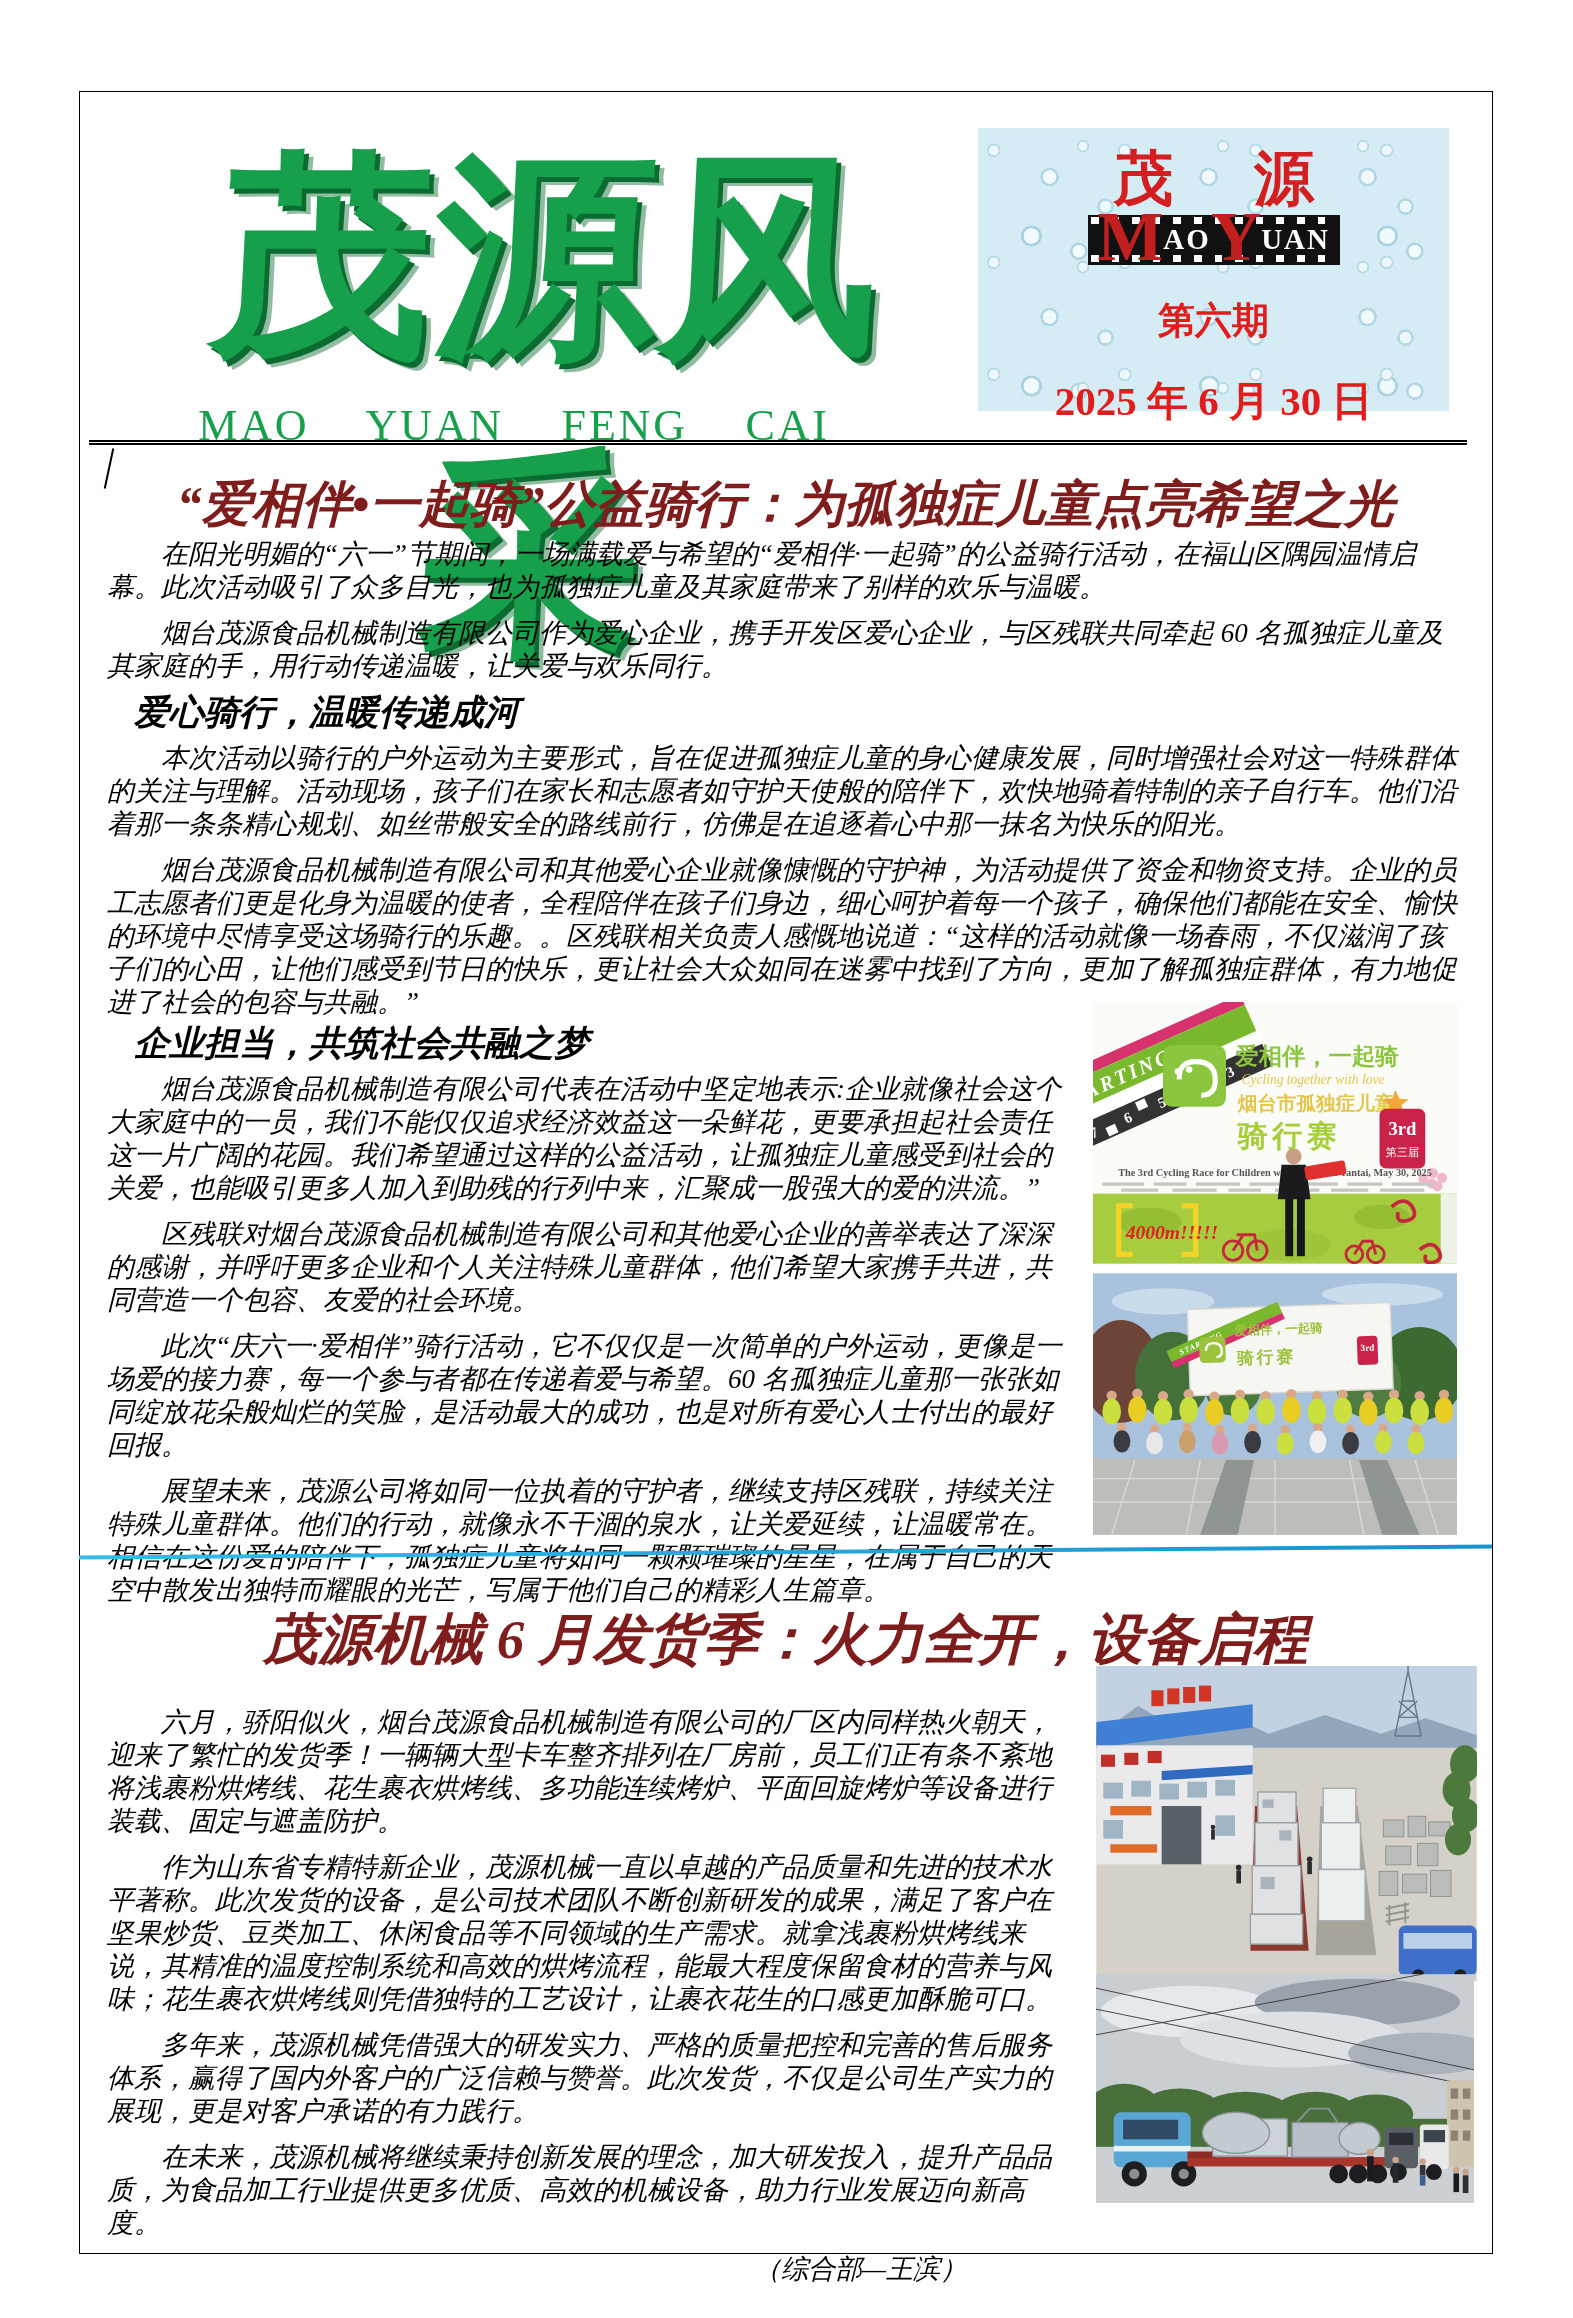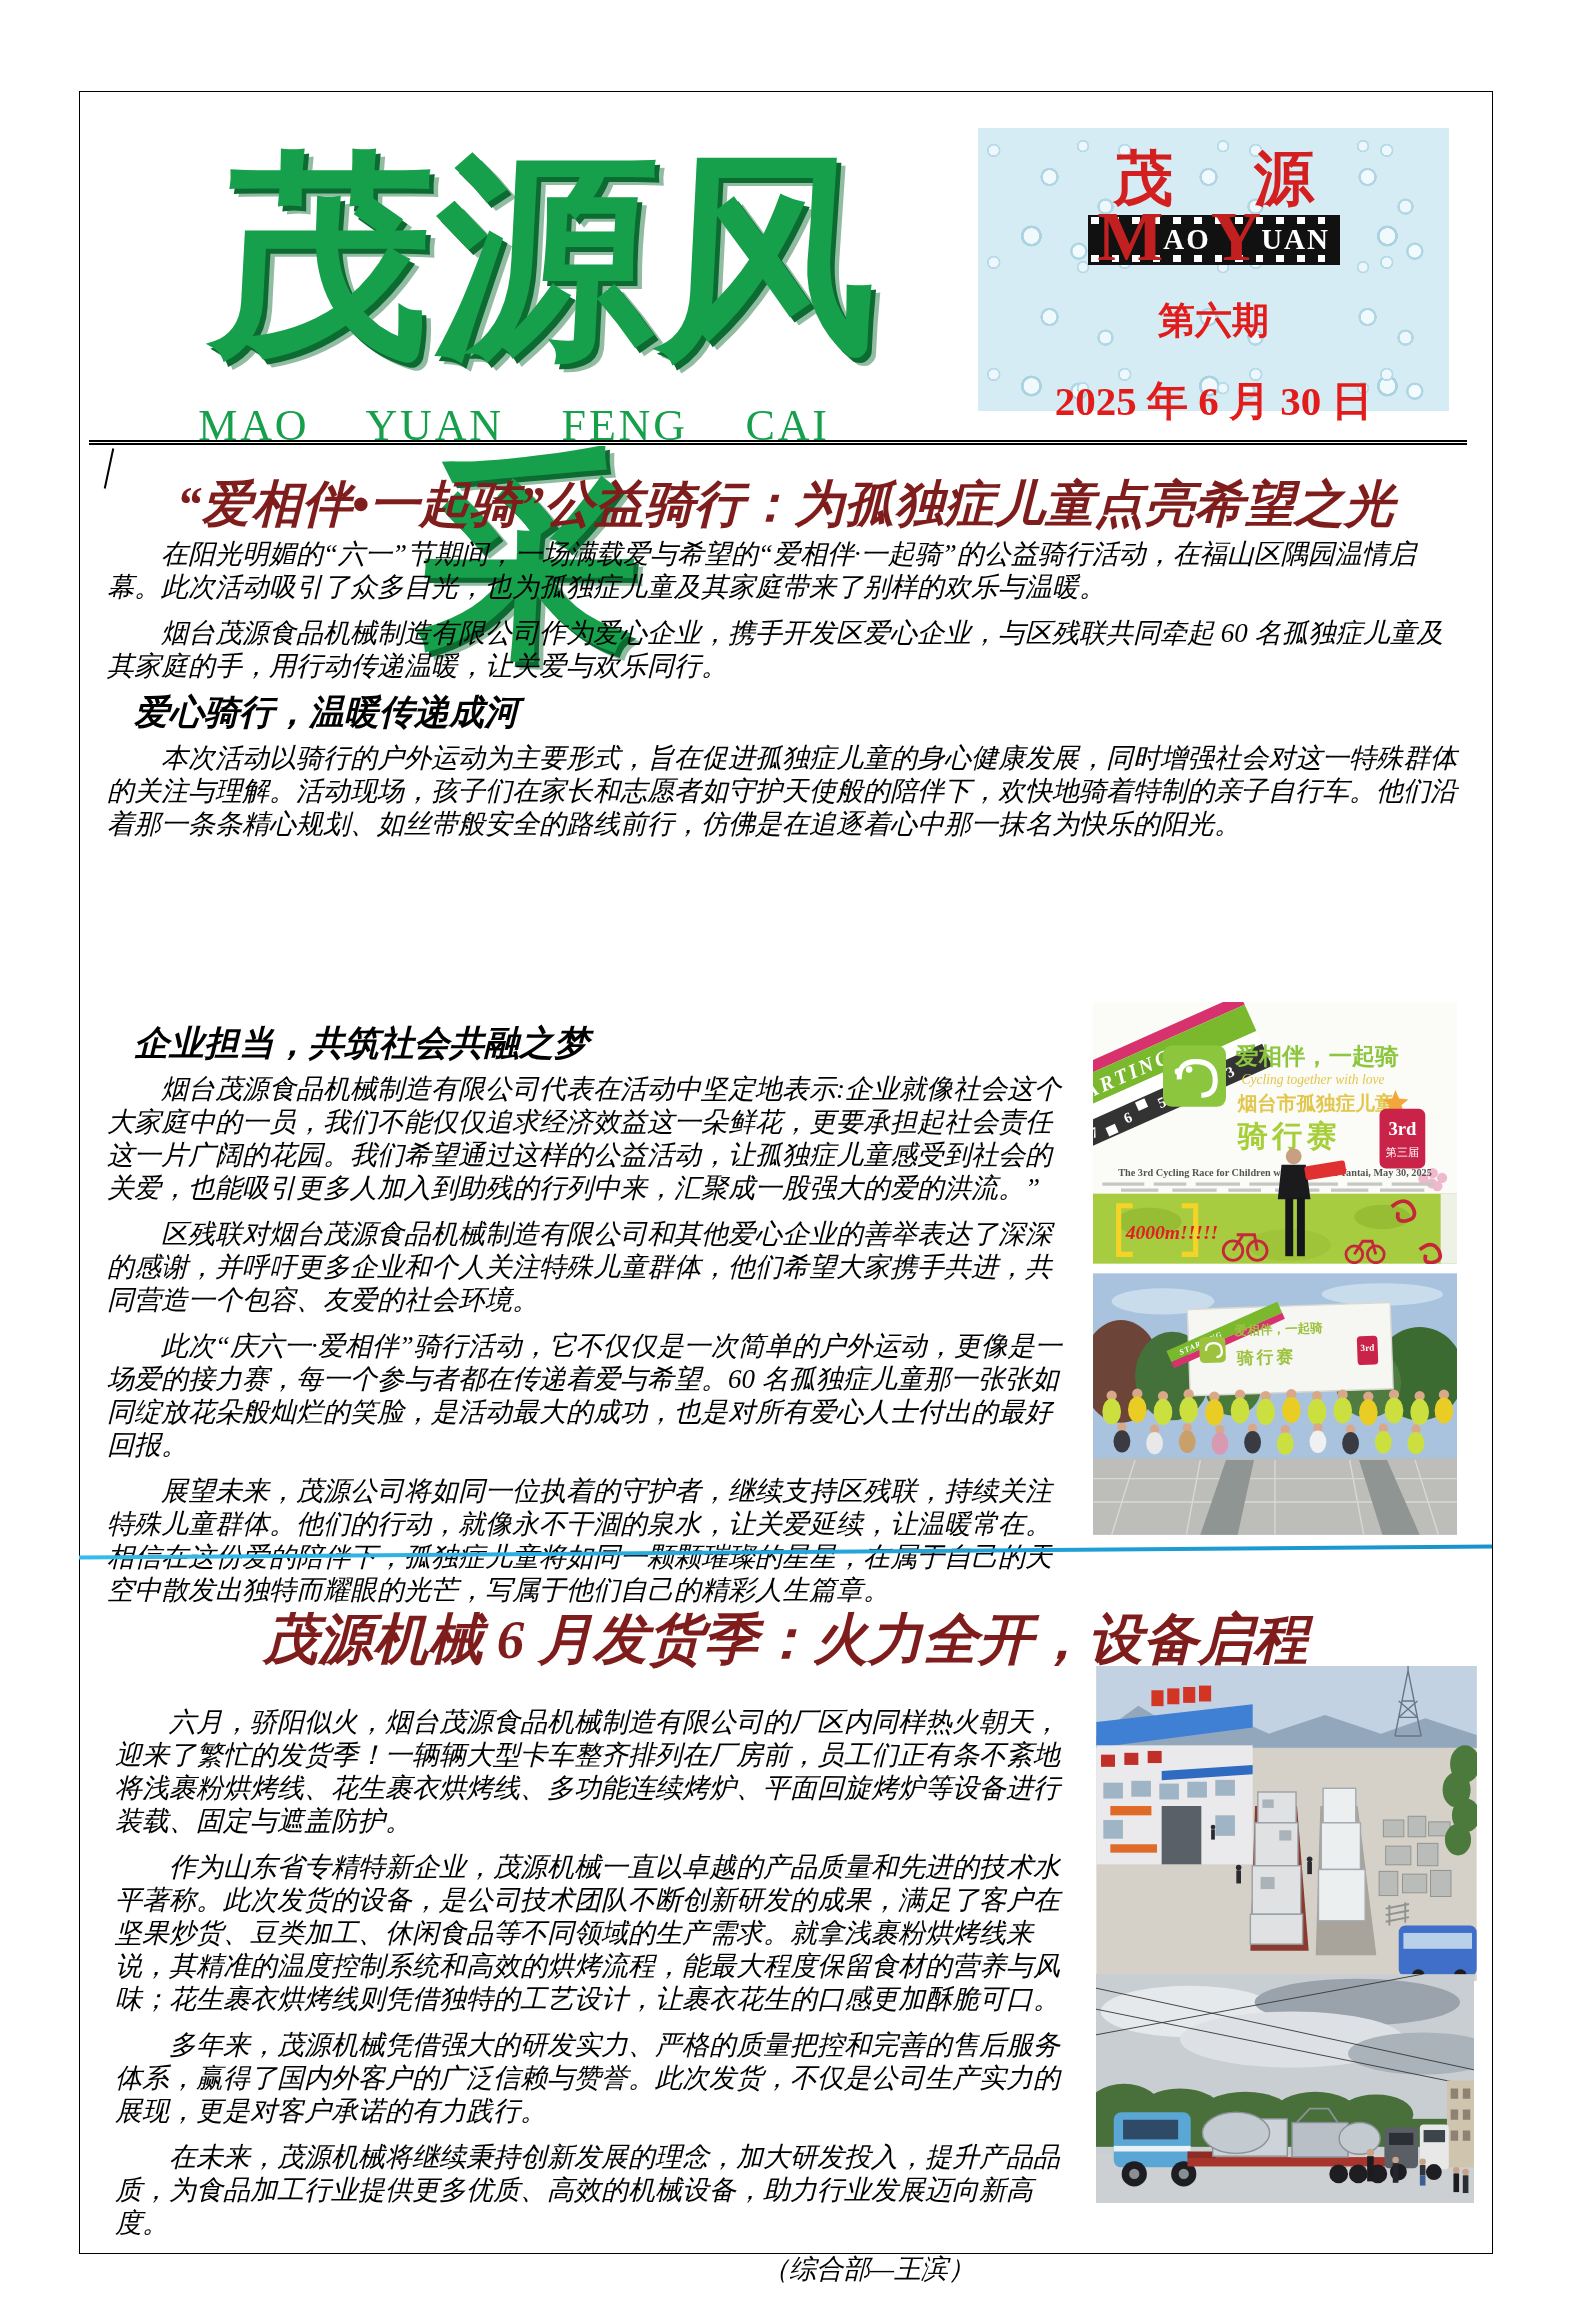--- a/index.html
+++ b/index.html
@@ -71,21 +71,21 @@
     text-align:center; white-space:nowrap;
   }
   .a1-title { left:107px; top:470px; width:1357px; font-size:50px; line-height:68px; }
   .a2-title { left:107px; top:1606px; width:1357px; font-size:55px; line-height:68px; }
   .col { position:absolute; font-size:27px; line-height:33px; font-style:italic; color:#000; }
   .col p { margin:13px 0 0 0; text-indent:2em; }
   .col p:first-child { margin-top:0; }
   .col h3 { margin:13px 0 0 0; font-size:35px; line-height:33px; font-weight:bold; font-style:italic; padding-left:27px; }
   .a1-b1 { left:107px; top:538px; width:1357px; }
   .a1-b2 { left:107px; top:1014px; width:963px; }
-  .a2-b  { left:107px; top:1706px; width:963px;margin-left:8px; }
+  .a2-b  { left:107px; top:1706px; width:963px; }
   .byline1 { margin-top:-33px; text-align:right; padding-right:47px; text-indent:0 !important; }
   .byline2 { margin-top:17px;  text-align:right; padding-right:103px; text-indent:0 !important; }
   
   .ph { position:absolute; display:block; }
   .ph1 { left:1093px; top:1002px; }
   .ph2 { left:1093px; top:1273px; }
   .ph3 { left:1096px; top:1666px; }
   .ph4 { left:1096px; top:1974px; }
 </style>
 </head>
@@ -113,20 +113,21 @@
   <div class="rule"></div>
   <div class="stray"></div>
 
   <div class="a-title a1-title">“爱相伴•一起骑”公益骑行：为孤独症儿童点亮希望之光</div>
 
   <div class="col a1-b1">
     <p>在阳光明媚的“六一”节期间，一场满载爱与希望的“爱相伴·一起骑”的公益骑行活动，在福山区隅园温情启幕。此次活动吸引了众多目光，也为孤独症儿童及其家庭带来了别样的欢乐与温暖。</p>
     <p>烟台茂源食品机械制造有限公司作为爱心企业，携手开发区爱心企业，与区残联共同牵起 60 名孤独症儿童及其家庭的手，用行动传递温暖，让关爱与欢乐同行。</p>
     <h3>爱心骑行，温暖传递成河</h3>
     <p>本次活动以骑行的户外运动为主要形式，旨在促进孤独症儿童的身心健康发展，同时增强社会对这一特殊群体的关注与理解。活动现场，孩子们在家长和志愿者如守护天使般的陪伴下，欢快地骑着特制的亲子自行车。他们沿着那一条条精心规划、如丝带般安全的路线前行，仿佛是在追逐着心中那一抹名为快乐的阳光。</p>
+    <p>烟台茂源食品机械制造有限公司和其他爱心企业就像慷慨的守护神，为活动提供了资金和物资支持。企业的员工志愿者们更是化身为温暖的使者，全程陪伴在孩子们身边，细心呵护着每一个孩子，确保他们都能在安全、愉快的环境中尽情享受这场骑行的乐趣。。区残联相关负责人感慨地说道：“这样的活动就像一场春雨，不仅滋润了孩子们的心田，让他们感受到节日的快乐，更让社会大众如同在迷雾中找到了方向，更加了解孤独症群体，有力地促进了社会的包容与共融。”</p>
   </div>
 
   <div class="col a1-b2">
     <h3>企业担当，共筑社会共融之梦</h3>
     <p>烟台茂源食品机械制造有限公司代表在活动中坚定地表示:企业就像社会这个大家庭中的一员，我们不能仅仅追求经济效益这一朵鲜花，更要承担起社会责任这一片广阔的花园。我们希望通过这样的公益活动，让孤独症儿童感受到社会的关爱，也能吸引更多人加入到助残的行列中来，汇聚成一股强大的爱的洪流。”</p>
     <p>区残联对烟台茂源食品机械制造有限公司和其他爱心企业的善举表达了深深的感谢，并呼吁更多企业和个人关注特殊儿童群体，他们希望大家携手共进，共同营造一个包容、友爱的社会环境。</p>
     <p>此次“庆六一·爱相伴”骑行活动，它不仅仅是一次简单的户外运动，更像是一场爱的接力赛，每一个参与者都在传递着爱与希望。60 名孤独症儿童那一张张如同绽放花朵般灿烂的笑脸，是活动最大的成功，也是对所有爱心人士付出的最好回报。</p>
     <p>展望未来，茂源公司将如同一位执着的守护者，继续支持区残联，持续关注特殊儿童群体。他们的行动，就像永不干涸的泉水，让关爱延续，让温暖常在。相信在这份爱的陪伴下，孤独症儿童将如同一颗颗璀璨的星星，在属于自己的天空中散发出独特而耀眼的光芒，写属于他们自己的精彩人生篇章。</p>
   </div>
 

